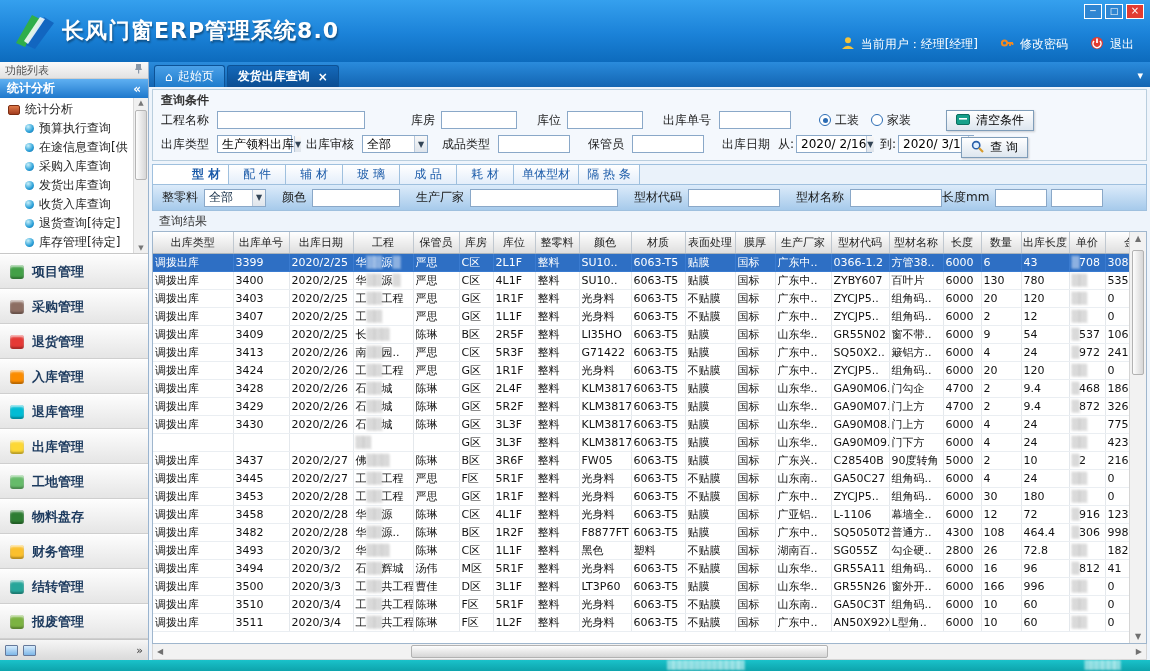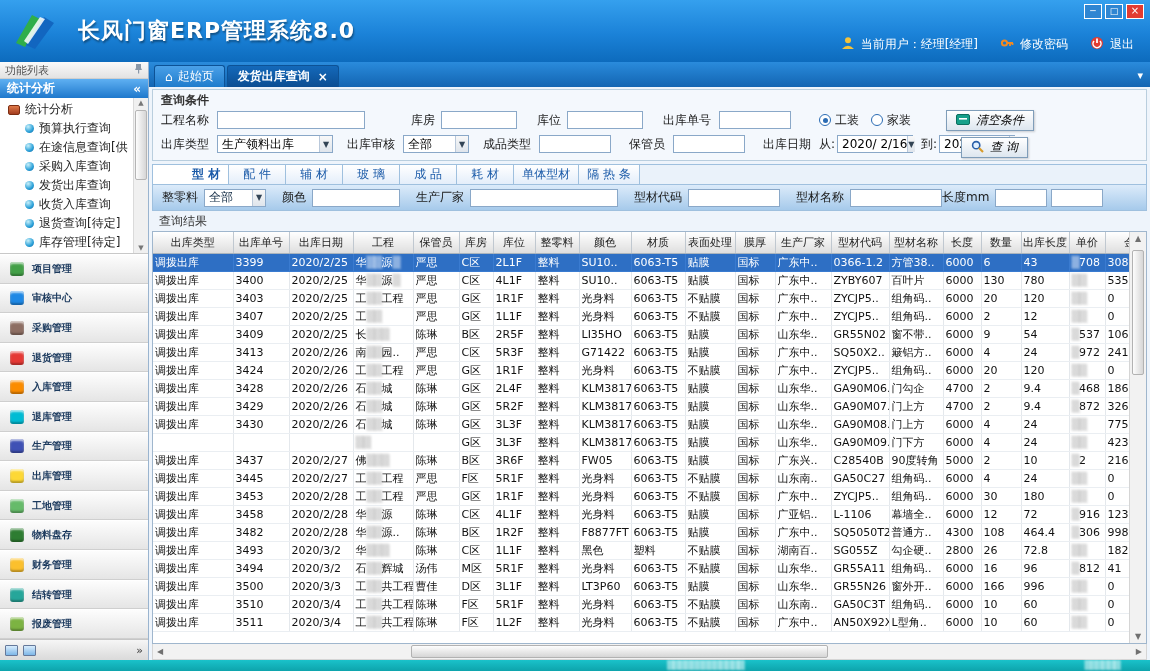--- a/index.html
+++ b/index.html
@@ -8,21 +8,21 @@
   .window { position:relative; width:1150px; height:671px; background:#fff; overflow:hidden; }
 
   
   .app-header { height:62px; background:linear-gradient(180deg,#35a0ee 0%,#1b82d8 55%,#0d6bbd 100%);
     position:relative; display:flex; align-items:center; }
   .win-controls { position:absolute; top:4px; right:6px; display:flex; gap:3px; }
   .win-btn { width:18px; height:15px; border:1px solid #fff; background:#2f86d2; color:#fff;
     font-size:9px; line-height:12px; text-align:center; cursor:pointer; }
   .win-btn.close { background:#e23c31; font-size:10px; }
   .logo { margin-left:12px; display:flex; align-items:center; }
-  .app-title { color:#fff; font-size:22px; font-weight:bold; margin-left:20px; letter-spacing:1px;
+  .app-title { color:#fff; font-size:22px; font-weight:bold; margin-left:4px; letter-spacing:1px;
     text-shadow:1px 2px 2px rgba(0,0,0,.38);text-align:right; }
   .user-area { position:absolute; right:16px; top:36px; display:flex; align-items:center; gap:6px;
     color:#fff; font-size:12px; }
   .user-area .gap { width:10px; }
   .hdr-link { cursor:pointer; }
 
   
   .app-body { display:flex; height:598px; }
 
   
@@ -40,21 +40,21 @@
     background:radial-gradient(circle at 35% 30%,#c8f0fa,#2aa0d8 60%,#15659f); }
   .sb-tree-scroll { position:absolute; right:0; top:0; bottom:0; width:15px; background:#f0f0f0;
     border-left:1px solid #dadada; display:flex; flex-direction:column; align-items:center;
     justify-content:space-between; padding:1px 0; }
   .sb-tree-scroll .arr { font-size:7px; color:#777; }
   .tree-thumb { position:absolute; left:1px; top:12px; width:12px; height:70px;
     background:linear-gradient(90deg,#fdfdfd,#d6d6d6); border:1px solid #b5b5b5; border-radius:2px; }
   .sb-menu { flex:1; display:flex; flex-direction:column; }
   .menu-item { flex:1; display:flex; align-items:center; gap:8px; padding-left:10px;
     background:linear-gradient(#fdfdfd,#e5e5e5); border-bottom:1px solid #cfcfcf; border-top:1px solid #fff;
-    font-weight:bold; color:#1c3a5e; font-size:10px; cursor:pointer; }
+    font-weight:bold; color:#1c3a5e; font-size:13px; cursor:pointer; }
   .menu-ico { width:14px; height:14px; border-radius:3px;
     box-shadow:inset 0 2px 2px rgba(255,255,255,.65), inset 0 -2px 2px rgba(0,0,0,.28); }
   .sb-footer { height:21px; background:linear-gradient(#f6f6f6,#dadada); border-top:1px solid #c6c6c6;
     display:flex; align-items:center; padding:0 5px; gap:5px; }
   .mini-ico { width:13px; height:11px; border:1px solid #64789a; background:linear-gradient(#d8ecfc,#7db7e8); border-radius:1px; }
   .more-btn { margin-left:auto; color:#333; font-size:11px; cursor:pointer; }
 
   
   .main { flex:1; min-width:0; display:flex; flex-direction:column; background:#eef4fb; }
   .tabstrip { height:25px; background:linear-gradient(#2a8bdc,#1365b2); display:flex; align-items:flex-end;
@@ -77,21 +77,21 @@
   .combo,.dcombo { display:flex; align-items:center; justify-content:space-between; border:1px solid #8aa8c8;
     background:#fff; height:18px; padding-left:4px; cursor:pointer; white-space:nowrap; }
   .dd-arrow { width:13px; height:16px; display:flex; align-items:center; justify-content:center;
     background:linear-gradient(#f8f8f8,#dfe5ec); border-left:1px solid #b9c8da; font-size:8px; color:#345; }
   .radio { width:12px; height:12px; border-radius:50%; border:1px solid #2b6cb4; background:#fff;
     display:inline-block; position:relative; cursor:pointer; }
   .radio.on::after { content:''; position:absolute; left:2.5px; top:2.5px; right:2.5px; bottom:2.5px;
     border-radius:50%; background:#2b6cb4; }
   .btn { position:absolute; height:21px; display:flex; align-items:center; gap:6px; padding:0 9px;
     border:1px solid #7f9db9; background:linear-gradient(#ffffff,#dde6ef); font-size:12px;
-    box-shadow:1px 1px 2px rgba(0,0,0,.18); cursor:pointer; white-space:nowrap;font-style:italic; }
+    box-shadow:1px 1px 2px rgba(0,0,0,.18); cursor:pointer; white-space:nowrap; }
   .btn-clear { right:112px; top:20px; }
   .btn-search { right:118px; top:47px; }
 
   .mat-tabs { display:flex; margin:3px 3px 0 3px; border:1px solid #9fc0de; border-bottom:none;
     background:#eaf2fa; height:20px; flex:0 0 20px; }
   .mat-tab { display:flex; align-items:center; justify-content:center; min-width:57px; padding:0 8px;
     border-right:1px solid #9fc0de; color:#1a5aa8; font-size:12px; white-space:nowrap;
     background:linear-gradient(#ffffff,#e4eefa); cursor:pointer; }
   .mat-tab.active { background:#fff; font-weight:bold;padding-left:39px; }
 
@@ -237,42 +237,34 @@
           <div class="tree-thumb"></div>
         </div>
       </div>
       <div class="sb-menu">
 
       <div class="menu-item">
             <span class="menu-ico" style="background: rgb(67, 160, 71);"></span>
             <span>项目管理</span>
           </div>
           <div class="menu-item">
-            <span class="menu-ico" style="background: rgb(30, 136, 229);"></span>
-            <span>审核中心</span>
-          </div>
-          <div class="menu-item">
             <span class="menu-ico" style="background: rgb(141, 110, 99);"></span>
             <span>采购管理</span>
           </div>
           <div class="menu-item">
             <span class="menu-ico" style="background: rgb(229, 57, 53);"></span>
             <span>退货管理</span>
           </div>
           <div class="menu-item">
             <span class="menu-ico" style="background: rgb(251, 140, 0);"></span>
             <span>入库管理</span>
           </div>
           <div class="menu-item">
             <span class="menu-ico" style="background: rgb(0, 188, 212);"></span>
             <span>退库管理</span>
-          </div>
-          <div class="menu-item">
-            <span class="menu-ico" style="background: rgb(63, 81, 181);"></span>
-            <span>生产管理</span>
           </div>
           <div class="menu-item">
             <span class="menu-ico" style="background: rgb(253, 216, 53);"></span>
             <span>出库管理</span>
           </div>
           <div class="menu-item">
             <span class="menu-ico" style="background: rgb(102, 187, 106);"></span>
             <span>工地管理</span>
           </div>
           <div class="menu-item">
@@ -325,21 +317,21 @@
           <input class="inp" style="width: 76px;">
           <span class="lbl" style="margin-left:20px;width:56px">出库单号</span>
           <input class="inp" style="width: 72px;">
           <span class="radio on" style="margin-left:28px"></span>
           <span class="lbl" style="margin-left:4px">工装</span>
           <span class="radio" style="margin-left:12px"></span>
           <span class="lbl" style="margin-left:4px">家装</span>
         </div>
         <div class="q-row">
           <span class="lbl" style="width:56px">出库类型</span>
-          <div class="combo" style="width:116px">
+          <div class="combo" style="width:75px">
             <span>生产领料出库</span>
             <span class="dd-arrow">▼</span>
           </div>
           <span class="lbl" style="margin-left:14px;width:56px">出库审核</span>
           <div class="combo" style="width:66px">
             <span>全部</span>
             <span class="dd-arrow">▼</span>
           </div>
           <span class="lbl" style="margin-left:14px;width:56px">成品类型</span>
           <input class="inp" style="width: 72px;">

